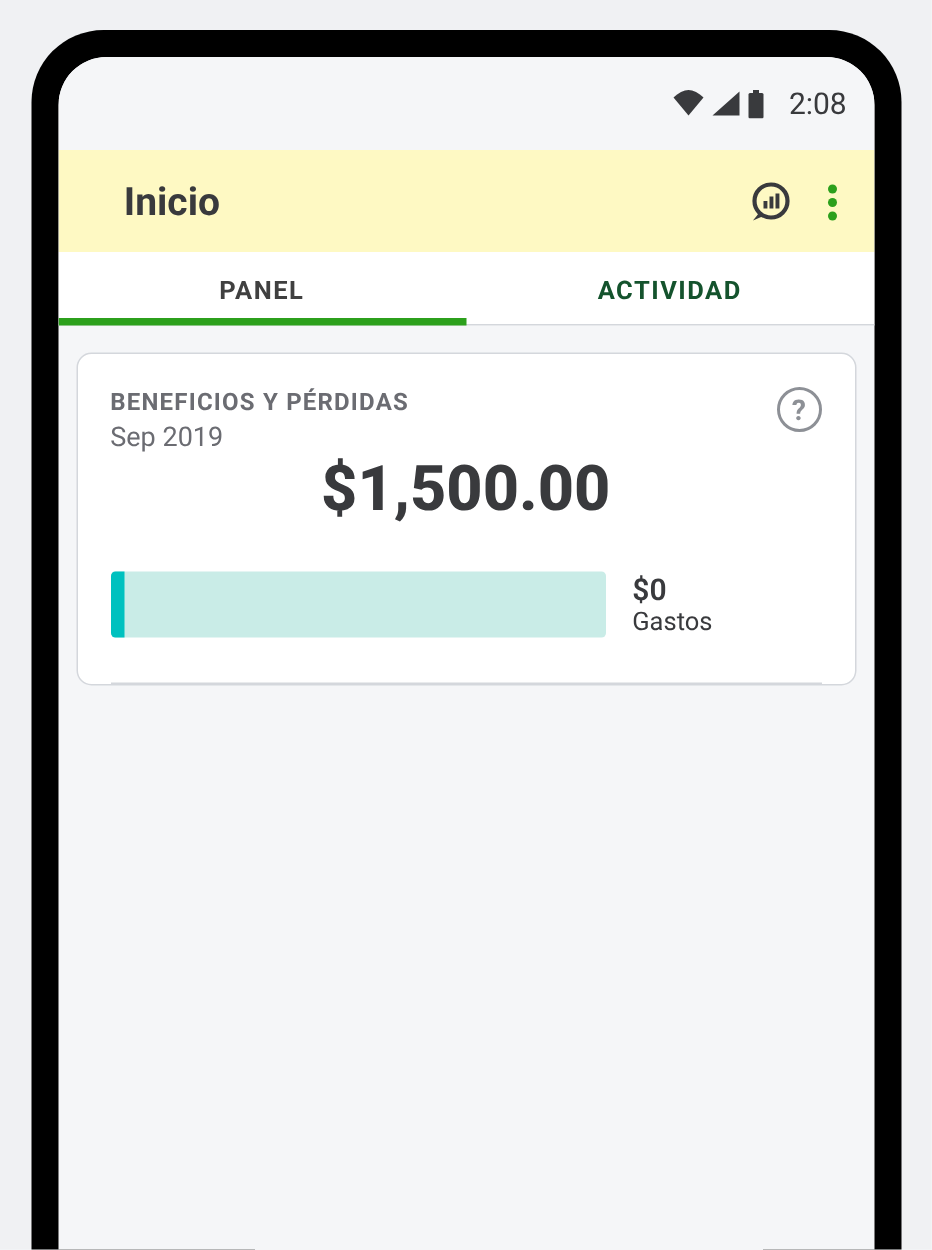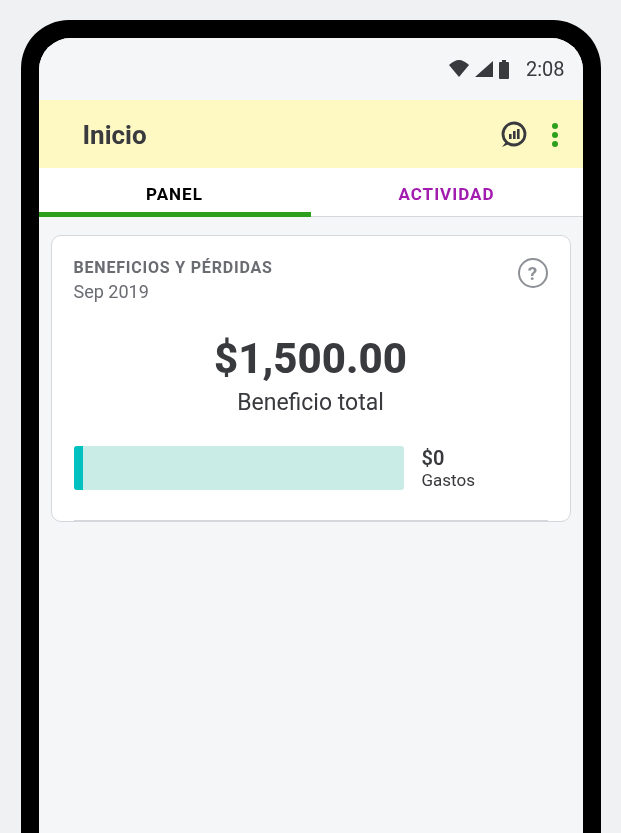--- a/index.html
+++ b/index.html
@@ -60,26 +60,26 @@
       background: #fff;
       display: flex;
       border-bottom: 1px solid #d4d7dc;
     }
     .tab {
       flex: 1;
       text-align: center;
       padding: 16px 0 12px 0;
       font-size: 17px;
       font-weight: 700;
-      color: #a21caf;
+      color: #14532d;
       letter-spacing: 1px;
       position: relative;
       cursor: pointer;
     }
-    .tab.active { color: #000000; }
+    .tab.active { color: #404040; }
     .tab.active::after {
       content: "";
       position: absolute;
       bottom: -1px;
       left: 0;
       right: 0;
       height: 5px;
       background: #2ca01c;
     }
     .content {
@@ -111,21 +111,20 @@
       width: 30px; height: 30px;
       border: 2.5px solid #8d9096;
       border-radius: 50%;
       display: flex; align-items: center; justify-content: center;
       color: #8d9096;
       font-size: 19px;
       font-weight: 700;
     }
     .big-amount {
       text-align: center;
-      margin-top: 32px;
       font-size: 42px;
       font-weight: 800;
       color: #393a3d;
     }
     .big-label {
       text-align: center;
       font-size: 23px;
       color: #393a3d;
       margin-top: 6px;
       font-weight: 400;
@@ -228,21 +227,20 @@
       <div class="card">
         <div class="card-header">
           <div class="card-header-left">
             <div class="card-title">BENEFICIOS Y PÉRDIDAS</div>
             <div class="card-subtitle">Sep 2019</div>
           </div>
           <div class="help-icon">?</div>
         </div>
 
         <div class="big-amount">$1,500.00</div>
-        <div class="big-label">Beneficio total</div>
 
 
         <div class="bar-row">
           <div class="bar-track">
             <div class="bar-fill-empty">
               <div class="bar-tick"></div>
             </div>
           </div>
           <div class="bar-label-group">
             <div class="bar-amount">$0</div>

